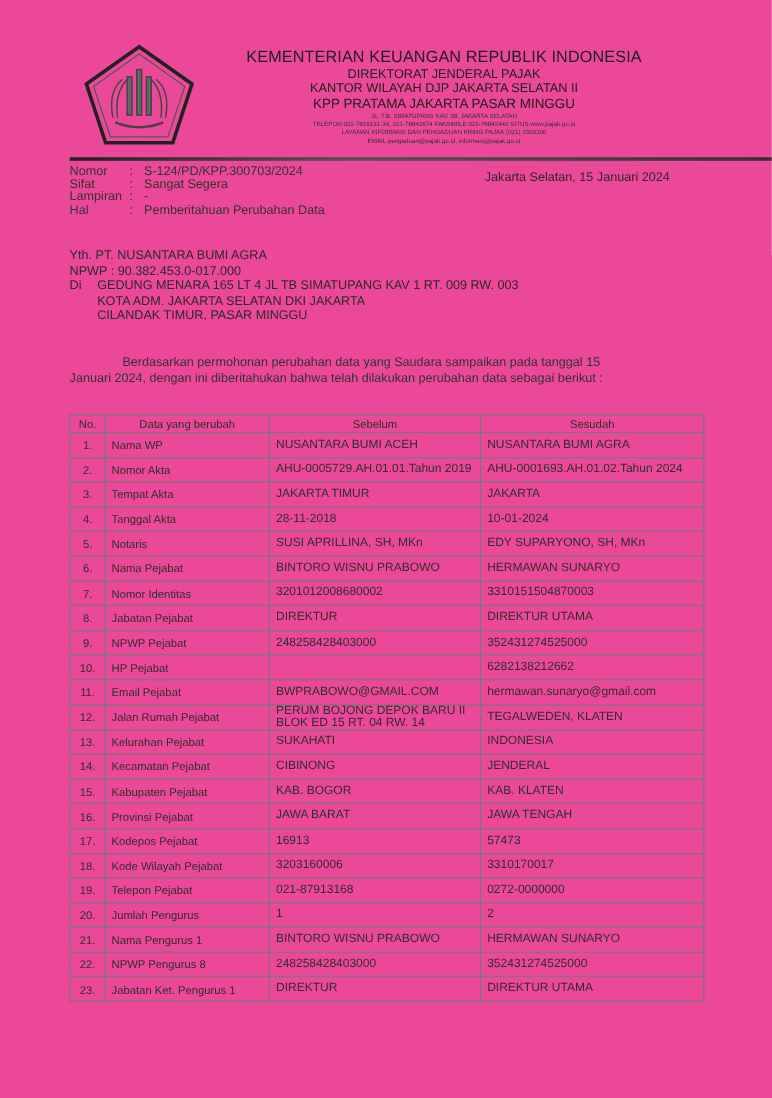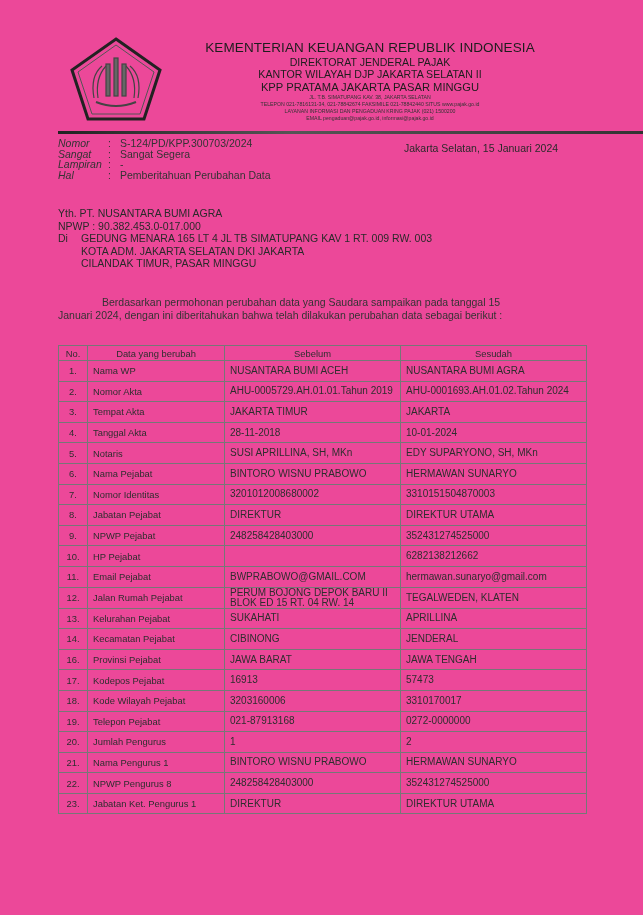--- a/index.html
+++ b/index.html
@@ -14,21 +14,21 @@
   .logo { position:absolute; left:68px; top:36px; width:96px; height:86px; }
   .kop { position:absolute; left:170px; top:40px; width:400px; text-align:center; color:#1d1d1d; }
   .kop .l1 { font-size:13.5px; letter-spacing:0.1px; line-height:16px; }
   .kop .l2 { font-size:10.6px; line-height:12px; }
   .kop .l3 { font-size:10.6px; line-height:13px; }
   .kop .l4 { font-size:11.2px; line-height:13px; }
   .kop .small { font-size:5.2px; line-height:7px; color:#333; }
   .rule { position:absolute; left:58px; top:131px; width:585px; height:3px; background:linear-gradient(90deg,#222,#555 40%,#333); }
   .meta { position:absolute; left:58px; top:138px; font-size:10.5px; color:#333; }
   .meta .row { display:flex; line-height:10.5px; }
-  .meta .k { width:50px;font-style:italic; }
+  .meta .k { width:50px; }
   .meta .c { width:12px; }
   .date { position:absolute; left:404px; top:142px; font-size:10.5px; color:#2a2a2a; }
   .addr { position:absolute; left:58px; top:207px; font-size:10.5px; color:#2a2a2a; line-height:12.5px; }
   .addr .indent { padding-left:23px; }
   .addr .di { display:flex; }
   .addr .di .k { width:23px; }
   .para { position:absolute; left:58px; top:296px; width:528px; font-size:10.5px; line-height:13px; color:#333; text-align:justify; }
   .para .first { text-indent:44px; }
   table.data {
     position:absolute; left:58px; top:345px; width:529px;
@@ -74,21 +74,21 @@
   </div>
   <div class="rule"></div>
 
   <div class="meta">
     <div class="row">
       <span class="k">Nomor</span>
       <span class="c">:</span>
       <span>S-124/PD/KPP.300703/2024</span>
     </div>
     <div class="row">
-      <span class="k">Sangat</span>
+      <span class="k">Sifat</span>
       <span class="c">:</span>
       <span>Sangat Segera</span>
     </div>
     <div class="row">
       <span class="k">Lampiran</span>
       <span class="c">:</span>
       <span>-</span>
     </div>
     <div class="row">
       <span class="k">Hal</span>
@@ -194,29 +194,35 @@
         <tr>
           <td class="no">12.</td>
           <td class="field">Jalan Rumah Pejabat</td>
           <td class="before">PERUM BOJONG DEPOK BARU II BLOK ED 15 RT. 04 RW. 14</td>
           <td class="after">TEGALWEDEN, KLATEN</td>
         </tr>
         <tr>
           <td class="no">13.</td>
           <td class="field">Kelurahan Pejabat</td>
           <td class="before">SUKAHATI</td>
-          <td class="after">APRILLINA</td>
+          <td class="after">INDONESIA</td>
         </tr>
         <tr>
           <td class="no">14.</td>
           <td class="field">Kecamatan Pejabat</td>
           <td class="before">CIBINONG</td>
           <td class="after">JENDERAL</td>
         </tr>
         <tr>
+          <td class="no">15.</td>
+          <td class="field">Kabupaten Pejabat</td>
+          <td class="before">KAB. BOGOR</td>
+          <td class="after">KAB. KLATEN</td>
+        </tr>
+        <tr>
           <td class="no">16.</td>
           <td class="field">Provinsi Pejabat</td>
           <td class="before">JAWA BARAT</td>
           <td class="after">JAWA TENGAH</td>
         </tr>
         <tr>
           <td class="no">17.</td>
           <td class="field">Kodepos Pejabat</td>
           <td class="before">16913</td>
           <td class="after">57473</td>

